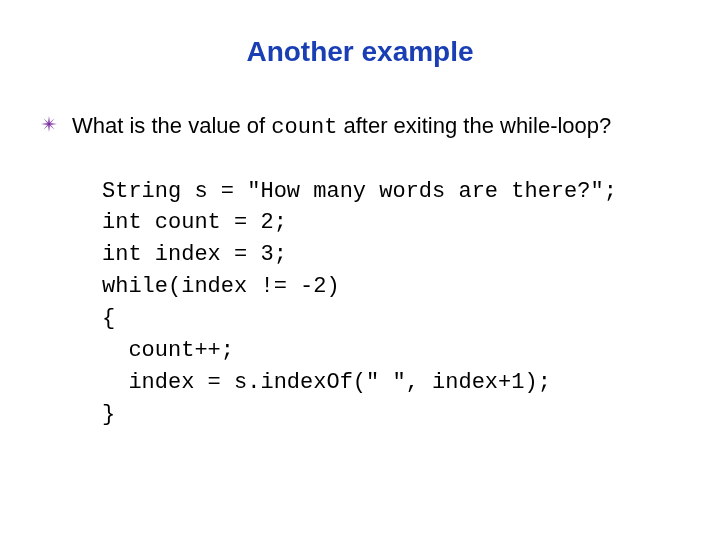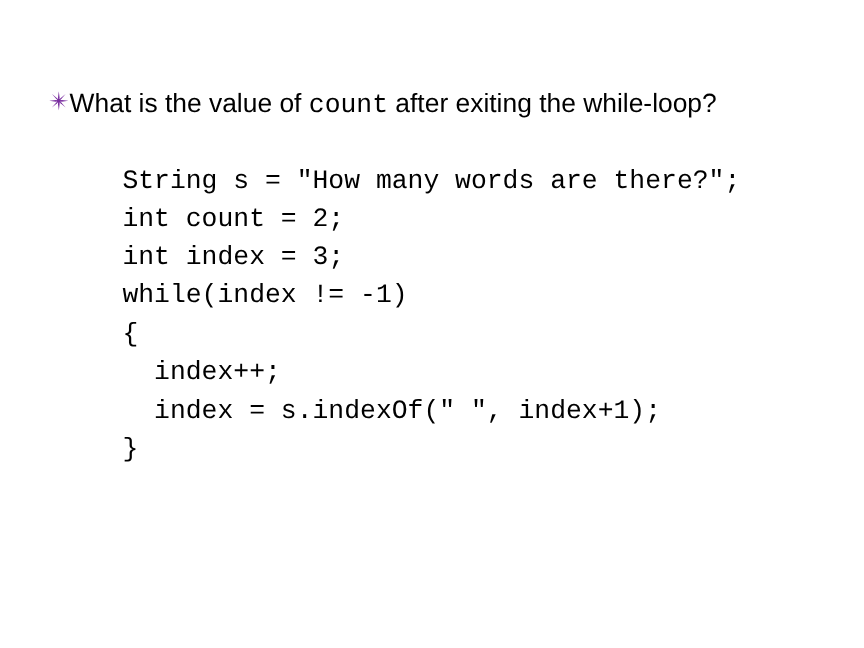--- a/index.html
+++ b/index.html
@@ -20,20 +20,21 @@
   .title {
     text-align: center;
     font-weight: bold;
     font-size: 28px;
     color: #1a3fb5;
     margin: 8px 0 30px 0;
   }
   .body-row {
     display: flex;
     align-items: flex-start;
+    gap: 14px;
     padding-left: 0px;
     margin-top: 44px;
   }
   .bullet-icon {
     flex: 0 0 auto;
     width: 18px;
     height: 18px;
     display: flex;
     align-items: center;
     justify-content: center;
@@ -57,20 +58,21 @@
     line-height: 1.45;
     white-space: pre;
     color: #000000;
   }
 </style>
 </head>
 <body>
 
 <div class="slide">
 
+  <div class="title">Another example</div>
 
   <div class="body-row">
     <span class="bullet-icon">
       <svg viewBox="0 0 20 20" width="16" height="16">
         <g fill="#7a2fa0">
           <circle cx="10" cy="10" r="2.2"></circle>
           <path d="M10 0 L10.9 7 L10 10 L9.1 7 Z"></path>
           <path d="M10 20 L10.9 13 L10 10 L9.1 13 Z"></path>
           <path d="M0 10 L7 9.1 L10 10 L7 10.9 Z"></path>
           <path d="M20 10 L13 9.1 L10 10 L13 10.9 Z"></path>
@@ -82,19 +84,19 @@
       </svg>
     </span>
     <div class="body-text">
       <span>What is the value of </span><code class="inline">count</code><span> after exiting the while-loop?</span>
     </div>
   </div>
 
   <div class="code-block"><span>String s = "How many words are there?";</span>
 <span>int count = 2;</span>
 <span>int index = 3;</span>
-<span>while(index != -1)</span>
+<span>while(index != -2)</span>
 <span>{</span>
-<span>  index++;</span>
+<span>  count++;</span>
 <span>  index = s.indexOf(" ", index+1);</span>
 <span>}</span></div>
 
 </div>
 
 </body></html>

